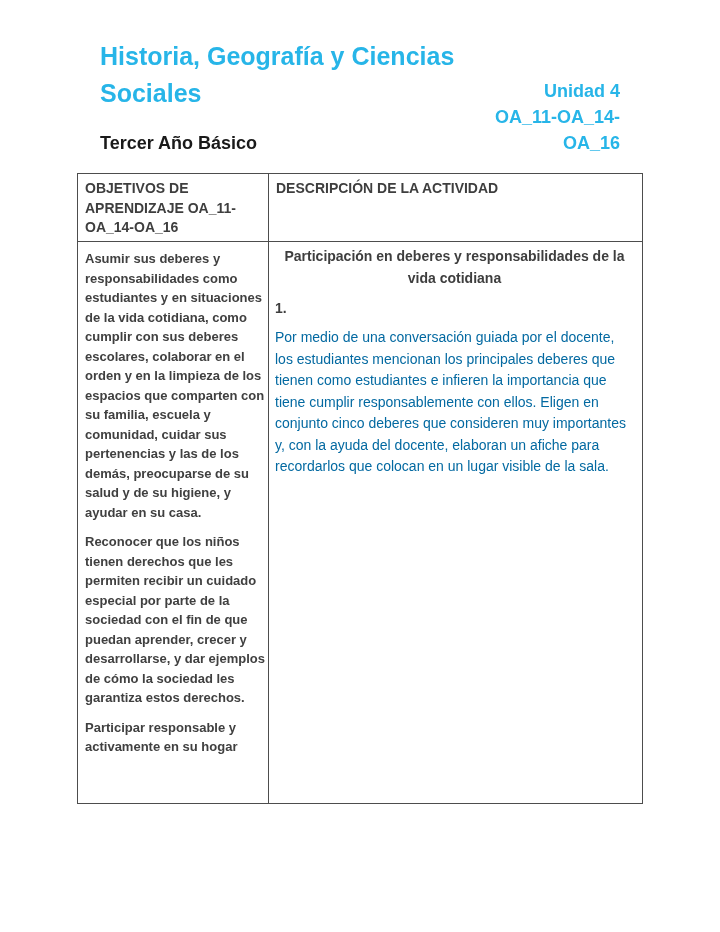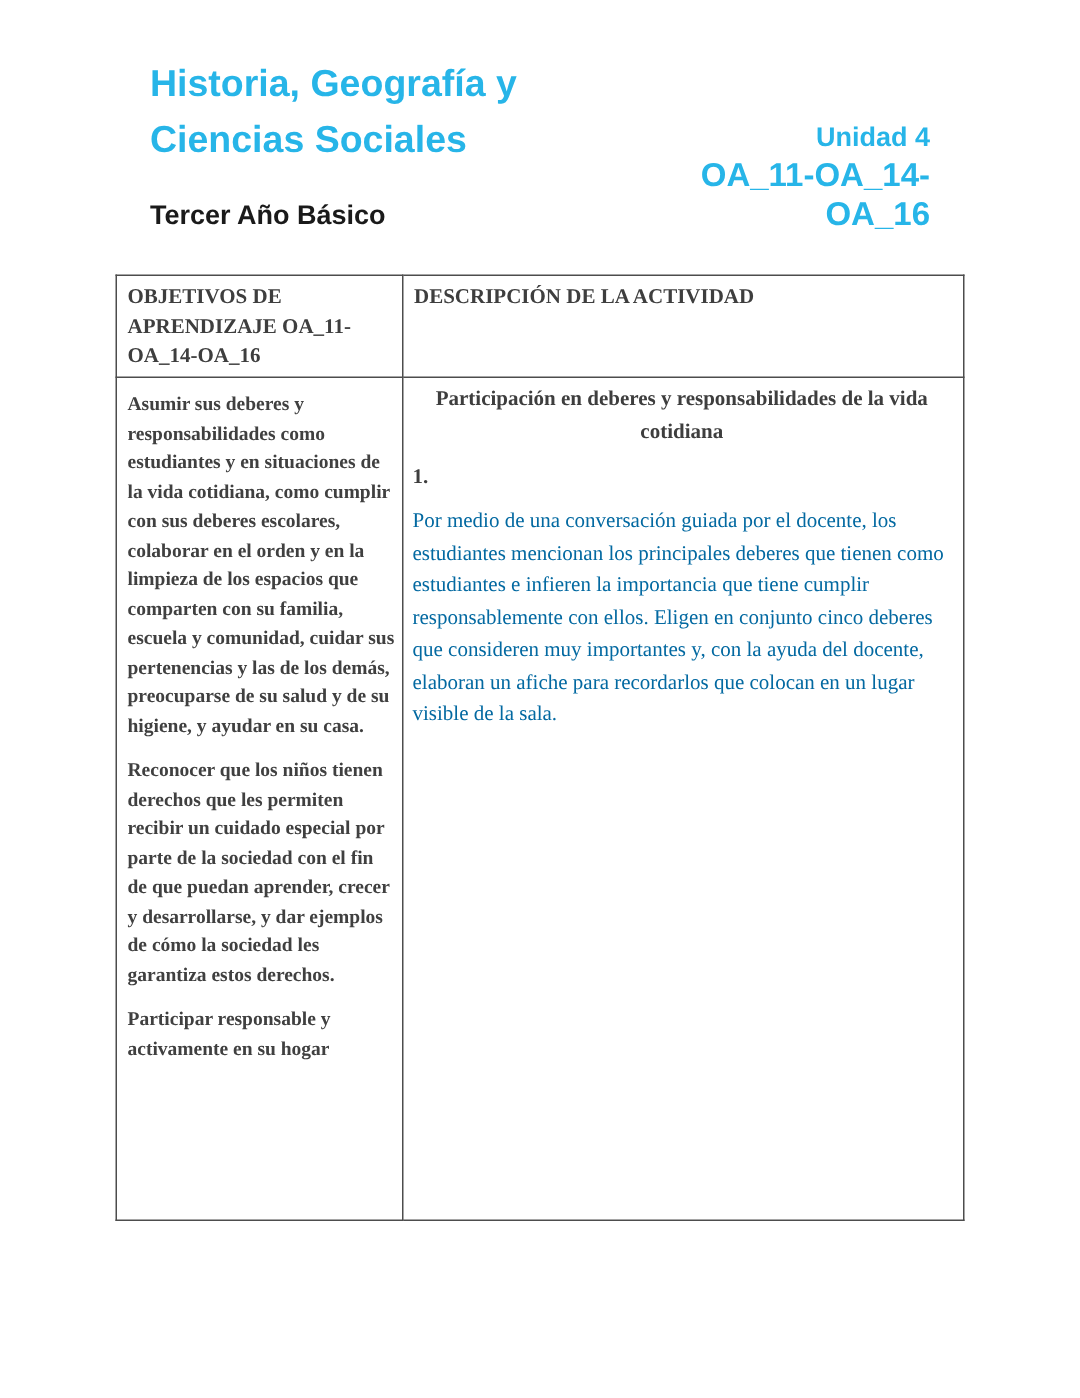--- a/index.html
+++ b/index.html
@@ -46,40 +46,39 @@
   .unit-label {
     color: #27b5e8;
     font-weight: bold;
     font-size: 18px;
     line-height: 26px;
     margin-top: 36px;
   }
   .oa-codes {
     color: #27b5e8;
     font-weight: bold;
-    font-size: 22px;
+    font-size: 18px;
     line-height: 26px;
   }
 
   
   .section-title {
     margin-top: 36px;
     text-align: center;
     color: #4a4a4a;
     font-weight: bold;
     font-size: 16.5px;
   }
 
   
   .activities-table {
-    margin: 27px 0 0 77px;
+    margin: 17px 0 0 77px;
     width: 565px;
     border-collapse: collapse;
     table-layout: fixed;
-    font-family: Liberation Serif, serif;
   }
   .activities-table col.c-obj  { width: 191px; }
   .activities-table col.c-desc { width: 374px; }
   .activities-table th,
   .activities-table td {
     border: 1px solid #4d4d4d;
     vertical-align: top;
   }
   .activities-table th {
     height: 68px;

